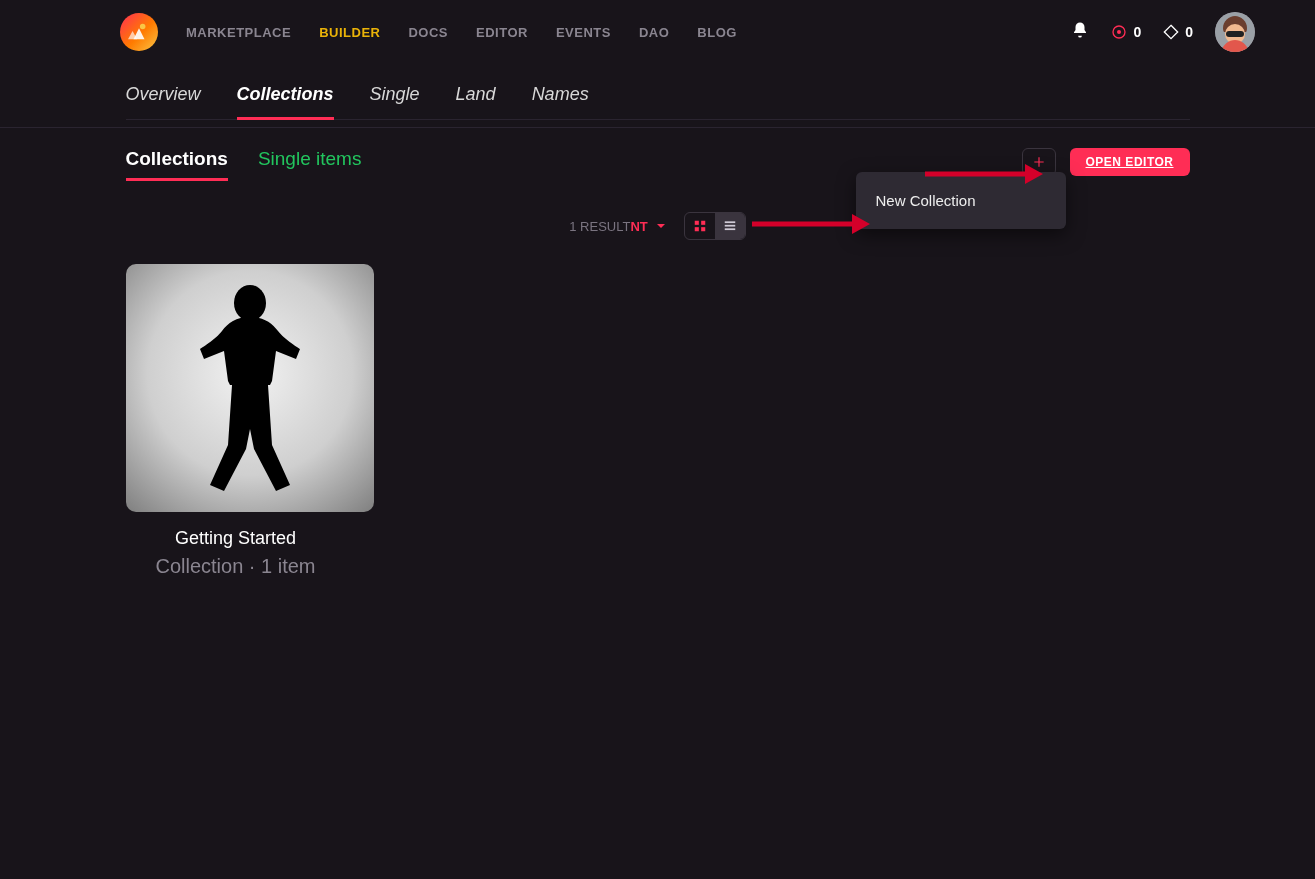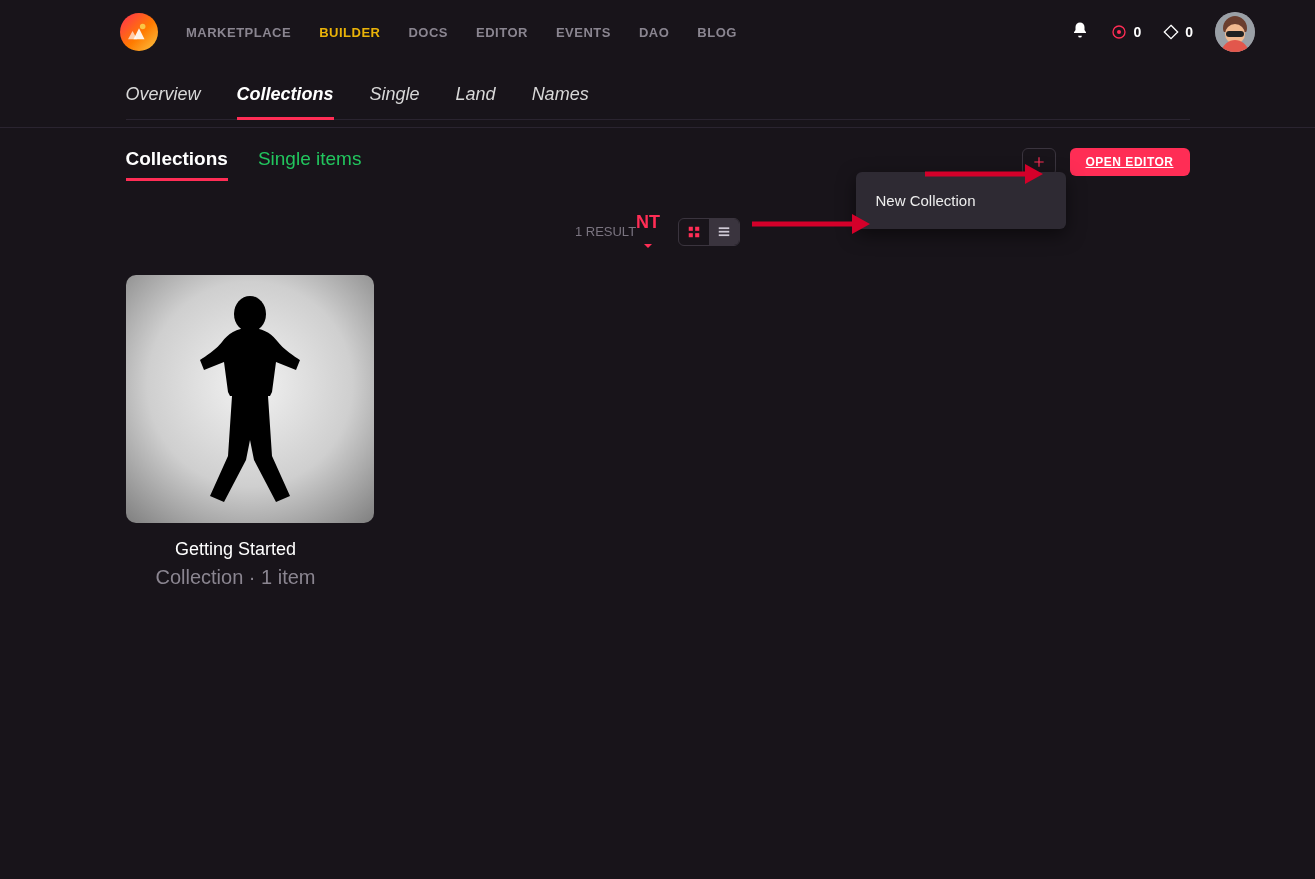--- a/index.html
+++ b/index.html
@@ -123,21 +123,21 @@
 
   
   .results-bar {
     margin-top:32px;
     display:flex;
     justify-content:center;
     align-items:center;
     font-size:13px;
     color:#7a7480;
   }
-  .sort { display:flex; align-items:center; gap:8px; color:#ff2d55; font-size:18px; font-weight:600; cursor:pointer;flex-direction:column;}
+  .sort { display:flex; align-items:center; gap:8px; color:#ff2d55; font-size:13px; font-weight:600; cursor:pointer;}
   .sort svg{ width:10px;height:10px;fill:#ff2d55;}
   .view-toggle { display:flex; border:1px solid #3a343e; border-radius:6px; overflow:hidden; }
   .view-toggle .opt { width:30px; height:26px; display:flex;align-items:center;justify-content:center; cursor:pointer;}
   .view-toggle .opt.active { background:#3a343e; }
   .view-toggle svg { width:14px;height:14px; }
   .right-controls { display:flex; align-items:center; gap:18px;}
 
   
   .grid { margin-top:24px; display:flex; gap:24px; }
   .card { width:220px; cursor:pointer; }

